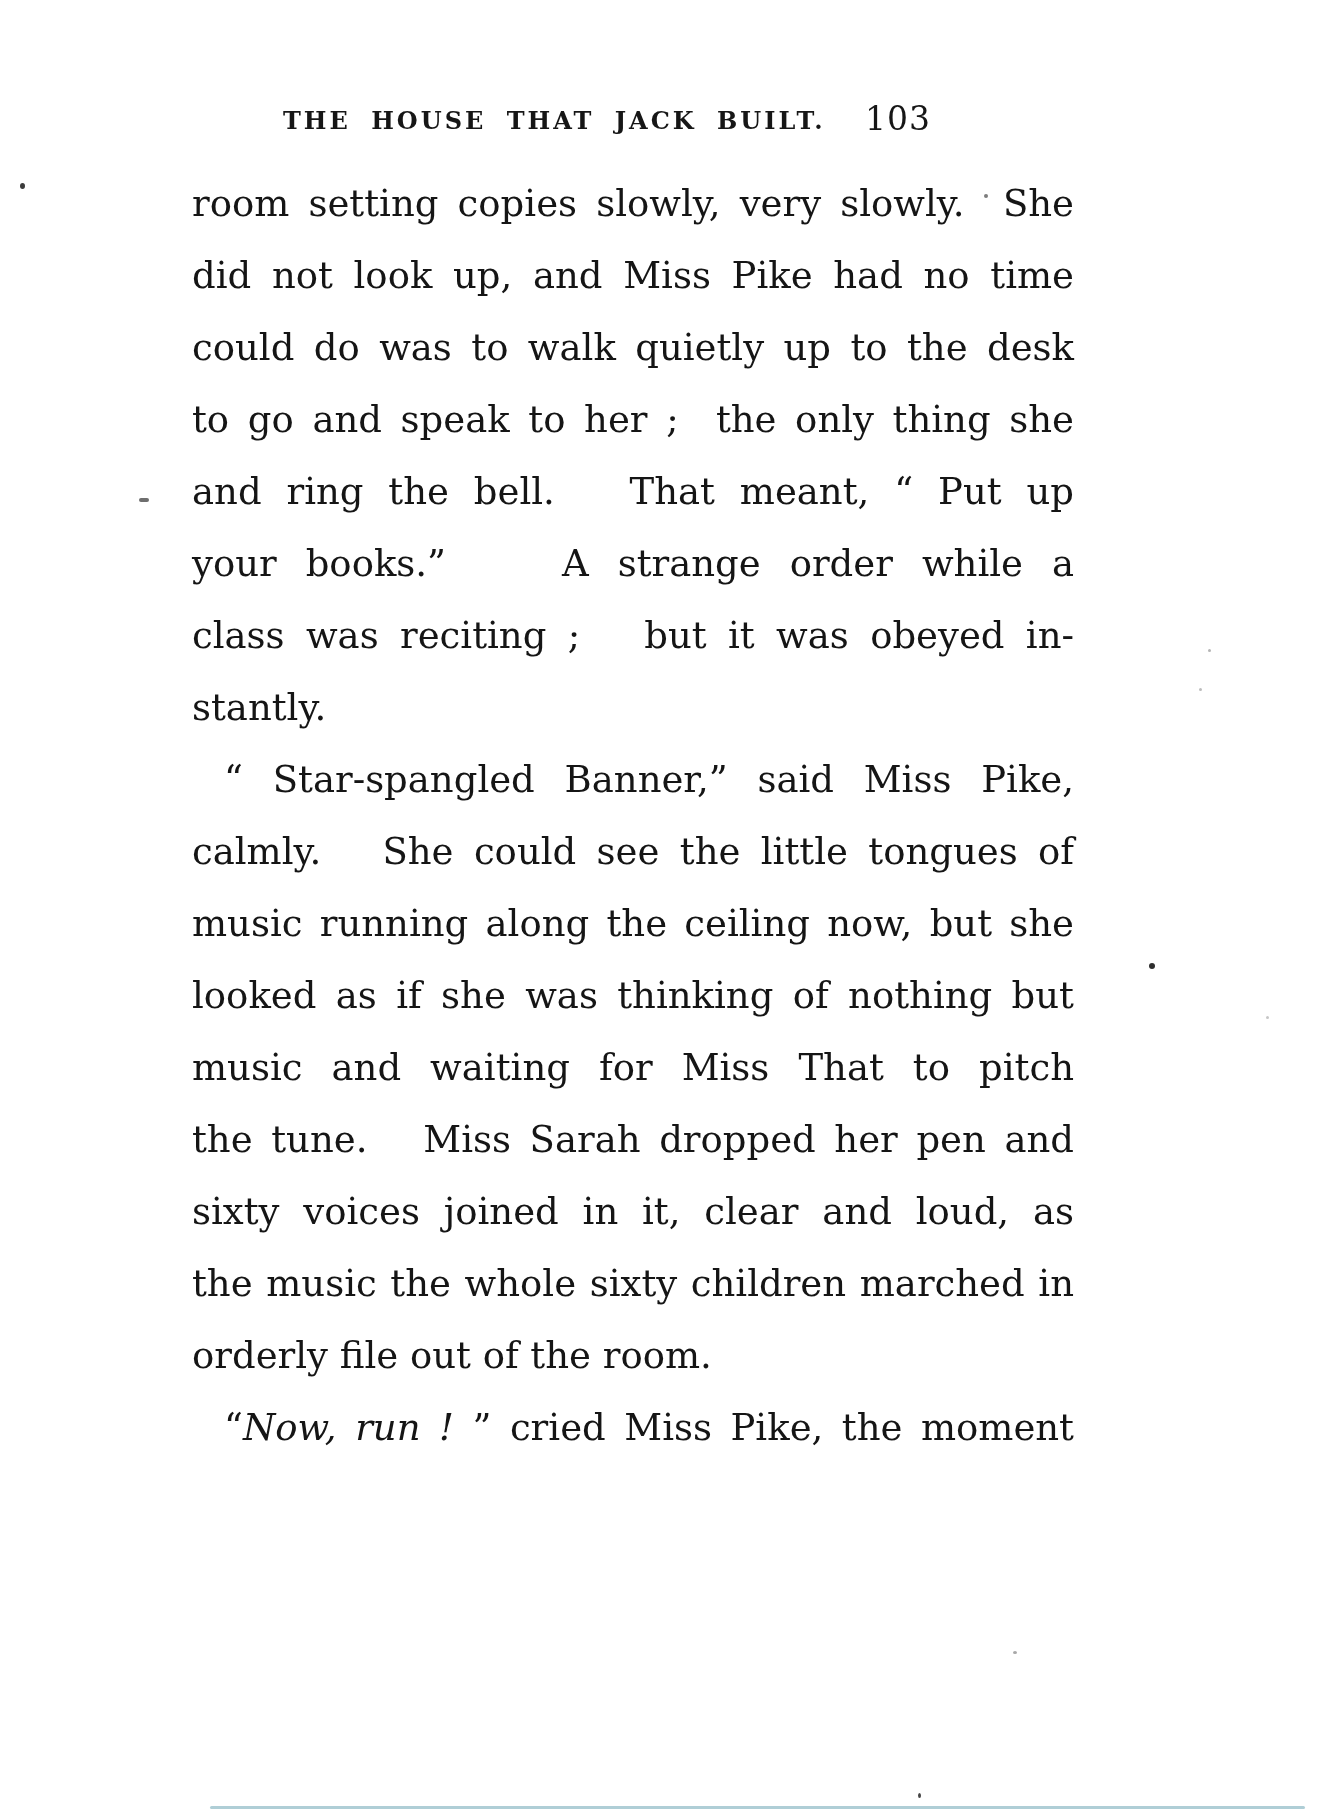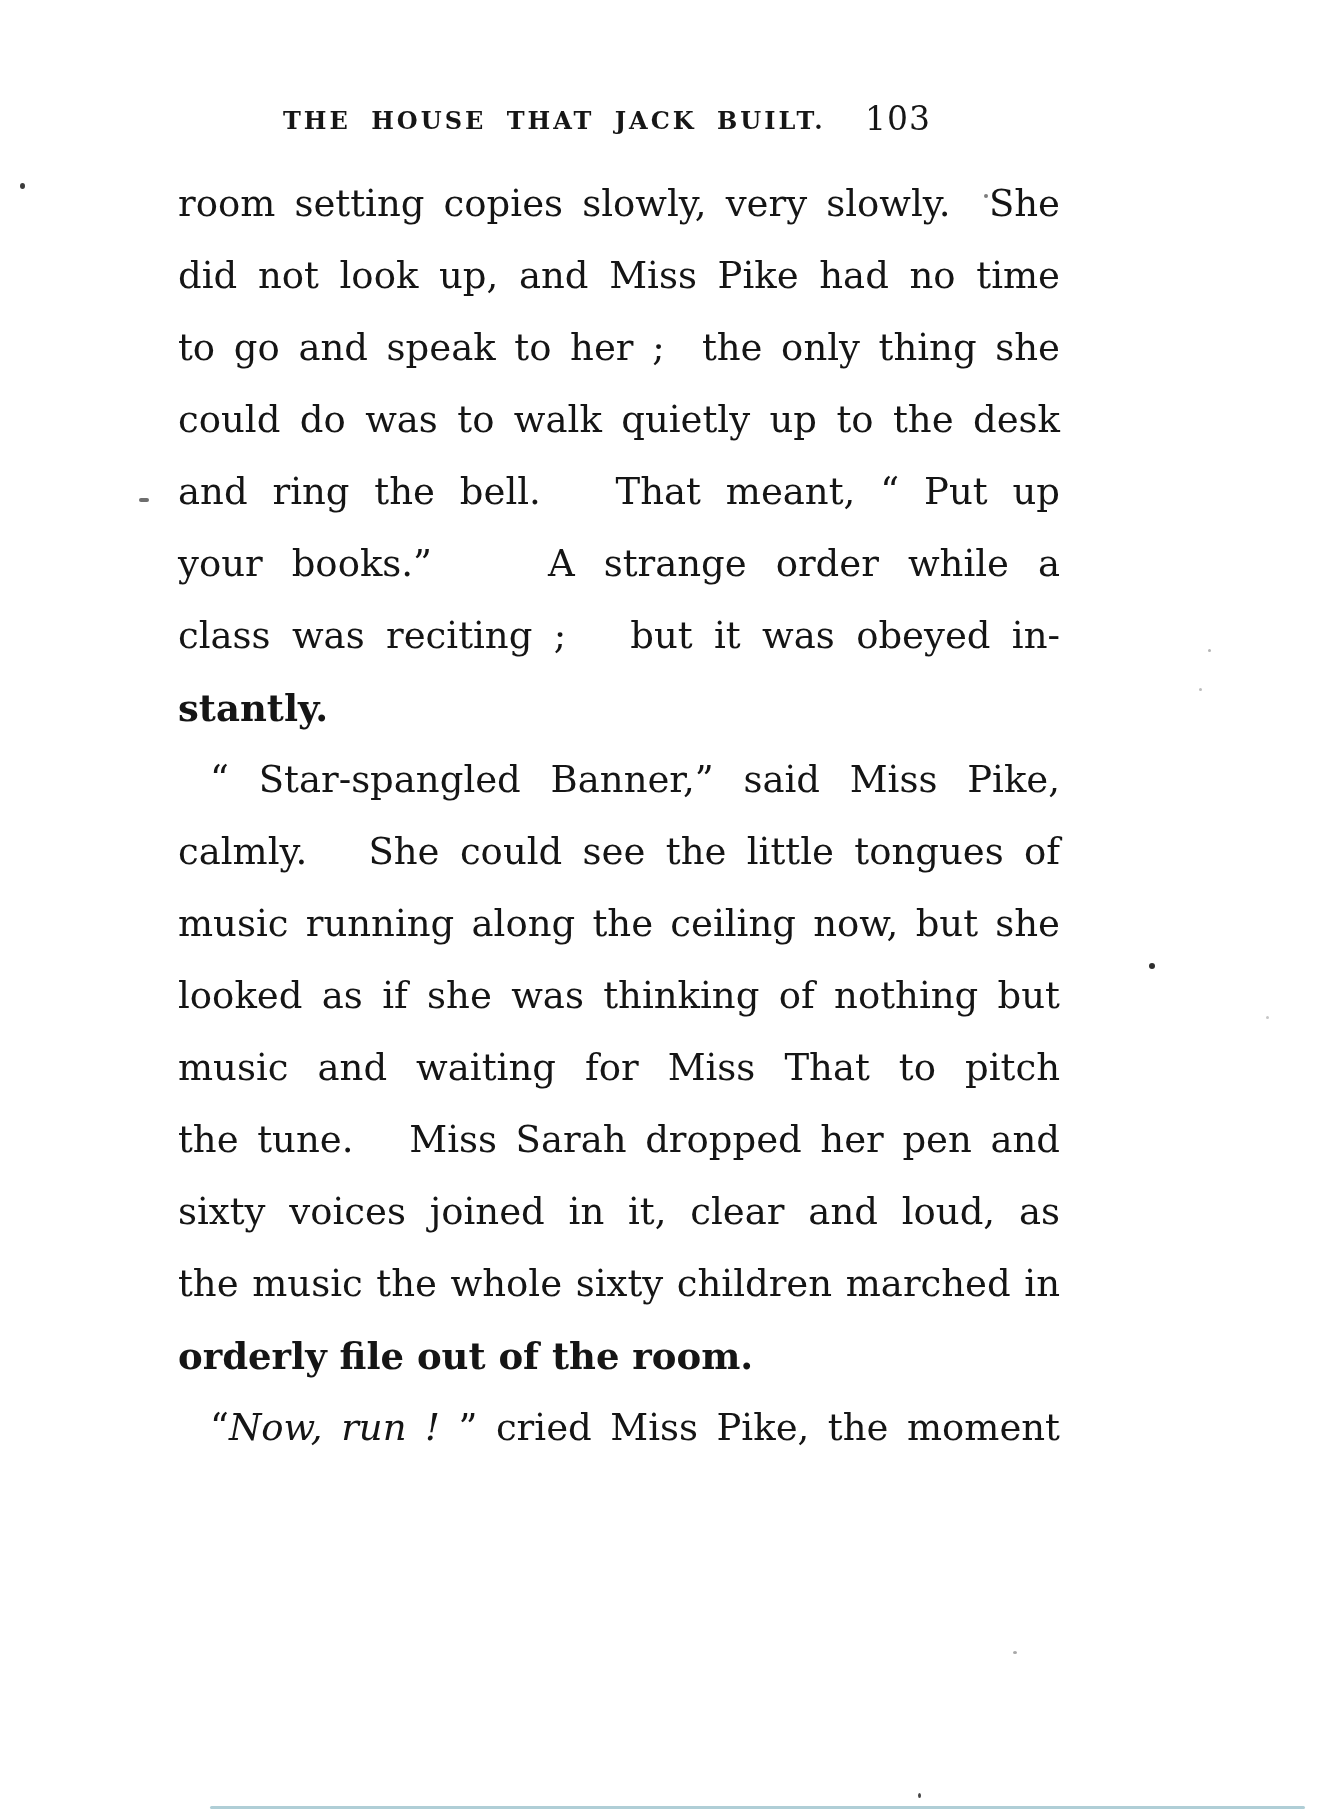--- a/index.html
+++ b/index.html
@@ -30,35 +30,34 @@
     position:absolute;
     left:865px;top:99px;
     font-size:33px;
     color:#161616;
     letter-spacing:1px;
     text-align:right;
   }
   
   .text-column{
     position:absolute;
-    left:178px;top:168px;
+    left:192px;top:168px;
     width:882px;
   }
   .line{
     height:72px;
     line-height:72px;
     font-size:37px;
     white-space:pre-wrap;
     text-align:justify;
     text-align-last:justify;
     color:#151515;
   }
   .line.pend{
     text-align-last:left;
-    font-weight:bold;
   }
   .line.indent{
     padding-left:32px;
   }
   .line .it{
     font-style:italic;
   }
   
   .speck{
     position:absolute;
@@ -85,22 +84,22 @@
 <body>
 
 <div class="page">
 
   <div class="running-title">THE HOUSE THAT JACK BUILT.</div>
   <div class="page-number">103</div>
 
   <div class="text-column">
     <div class="line">room setting copies slowly, very slowly.  She</div>
     <div class="line">did not look up, and Miss Pike had no time</div>
+    <div class="line">could do was to walk quietly up to the desk</div>
     <div class="line">to go and speak to her ;  the only thing she</div>
-    <div class="line">could do was to walk quietly up to the desk</div>
     <div class="line">and ring the bell.   That meant, “ Put up</div>
     <div class="line">your books.”    A strange order while a</div>
     <div class="line">class was reciting ;   but it was obeyed in-</div>
     <div class="line pend">stantly.</div>
     <div class="line indent">“ Star-spangled Banner,” said Miss Pike,</div>
     <div class="line">calmly.   She could see the little tongues of</div>
     <div class="line">music running along the ceiling now, but she</div>
     <div class="line">looked as if she was thinking of nothing but</div>
     <div class="line">music and waiting for Miss That to pitch</div>
     <div class="line">the tune.   Miss Sarah dropped her pen and</div>

